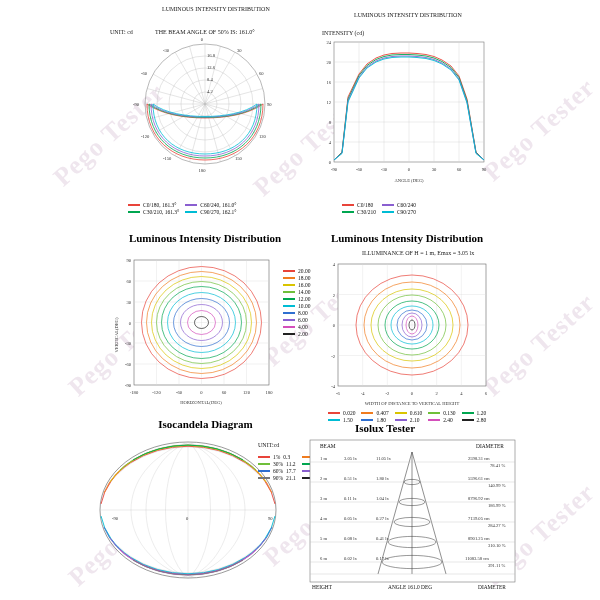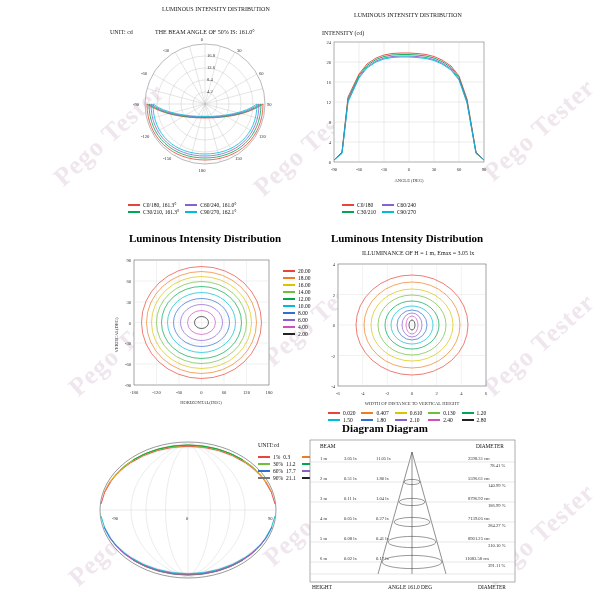--- a/index.html
+++ b/index.html
@@ -263,20 +263,21 @@
         <ellipse rx="45" ry="41" stroke="#6fbf3a"></ellipse>
         <ellipse rx="40" ry="36" stroke="#00a650"></ellipse>
         <ellipse rx="34" ry="30" stroke="#00bcd4"></ellipse>
         <ellipse rx="28" ry="24" stroke="#2f6fd0"></ellipse>
         <ellipse rx="21" ry="18" stroke="#8a5fd0"></ellipse>
         <ellipse rx="14" ry="12" stroke="#d44fbb"></ellipse>
         <ellipse rx="7" ry="6" stroke="#222222"></ellipse>
       </g>
     </svg>
 
+    <div class="panel-title" style="top:168px;left:0;">Isocandela Diagram</div>
   </div>
 
   <div class="legend" style="left:283px;top:268px;grid-template-columns:auto;">
     <div class="li">
         <span class="sw" style="background:#e8443a"></span>
         <span>20.00</span>
       </div>
     <div class="li">
         <span class="sw" style="background:#f07c1f"></span>
         <span>18.00</span>
@@ -394,21 +395,21 @@
       <div class="li">
           <span class="sw" style="background:#d44fbb"></span>
           <span>2.40</span>
         </div>
       <div class="li">
           <span class="sw" style="background:#222222"></span>
           <span>2.80</span>
         </div>
     </div>
 
-    <div class="panel-title" style="top:172px;left:-25px;">Diagram Diagram</div>
+    <div class="panel-title" style="top:172px;left:-25px;">Isolux Tester</div>
   </div>
 
   <div class="panel" style="left:96px;top:438px;width:210px;height:160px;">
     <svg width="200" height="155" viewBox="0 0 200 155" style="position:absolute;left:0;top:0;">
       <g transform="translate(92,72)">
         <ellipse rx="88" ry="68" fill="#fff" stroke="#555" stroke-width="0.6"></ellipse>
 
         <g fill="none" stroke="#c9c9c9" stroke-width="0.35">
           <path d="M -86 -12 A 88 68 0 0 1 86 -12"></path>
           <path d="M -80 -24 A 88 68 0 0 1 80 -24"></path>

